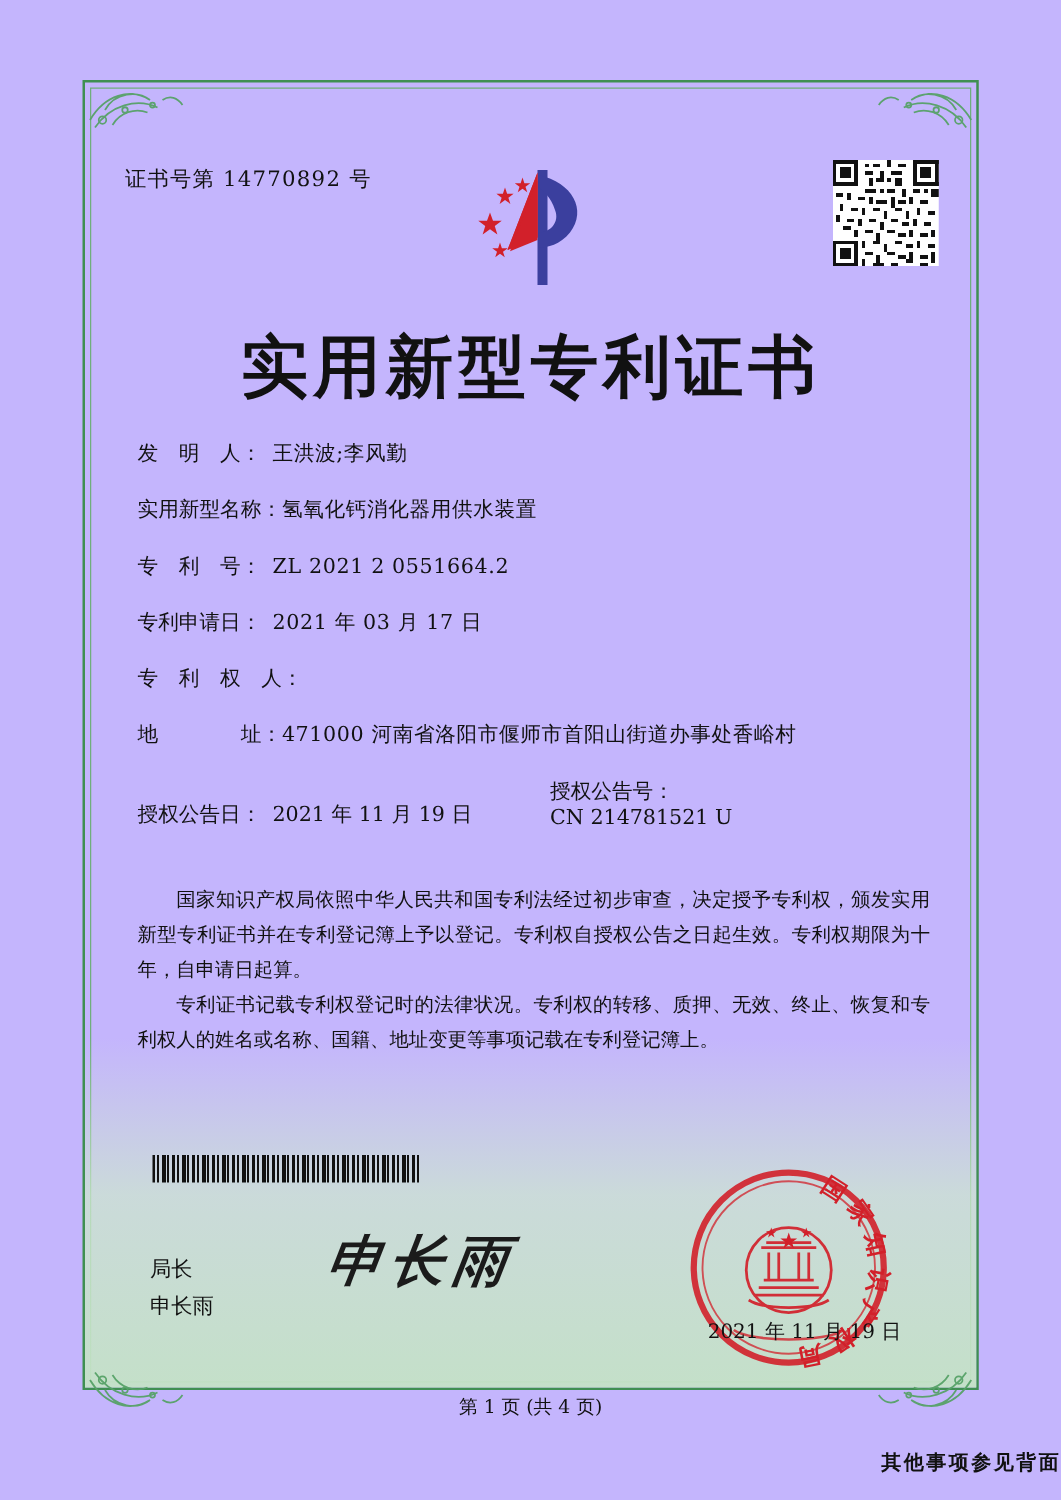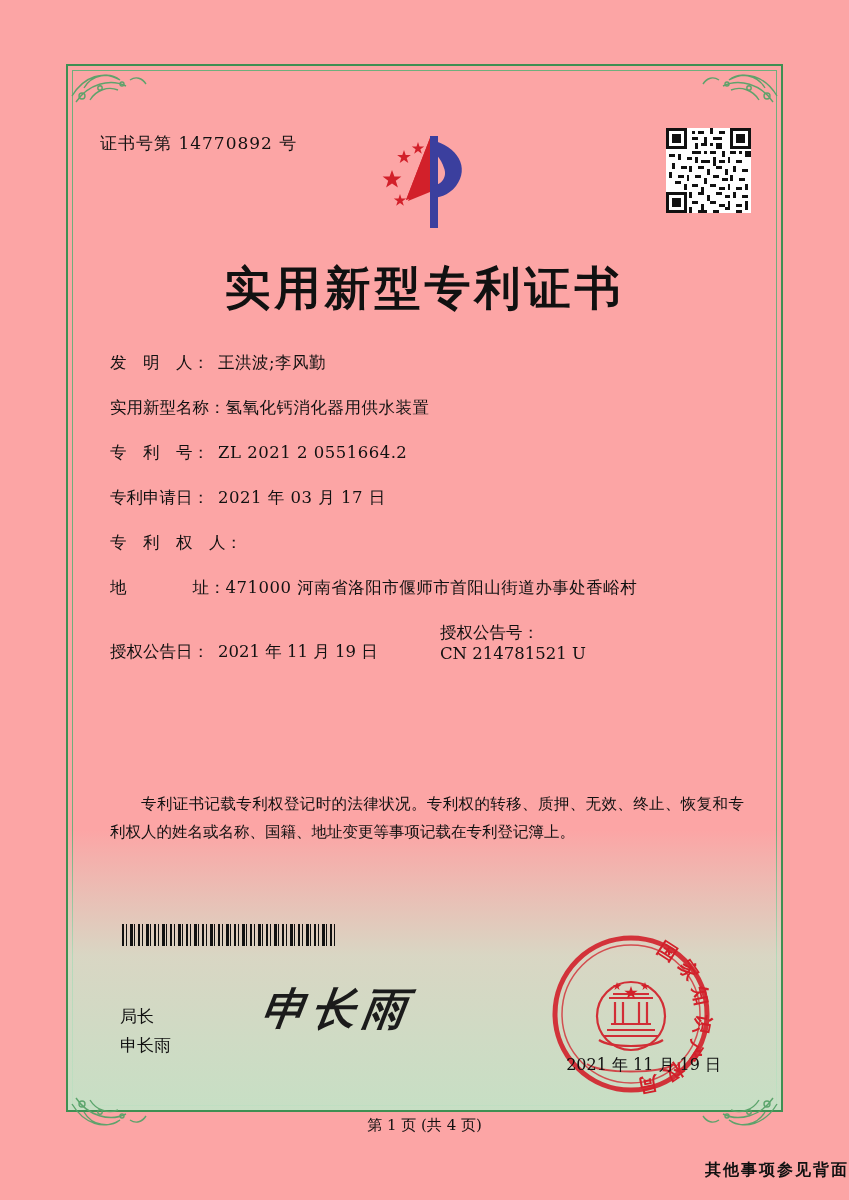--- a/index.html
+++ b/index.html
@@ -5,21 +5,21 @@
   html,body{margin:0;padding:0;}
   body{
     width:849px;height:1200px;
     background:#ffffff;
     font-family:"DejaVu Sans","Liberation Sans",sans-serif;
     overflow:hidden;
   }
   .page{
     position:relative;
     width:849px;height:1200px;
-    background:#fca5a5;
+    background:#c4b5fd;
   }
 
   
   .frame{
     position:absolute;
     left:66px;top:64px;
     width:717px;height:1048px;
     border:2px solid #3f8f52;
     box-sizing:border-box;
   }
@@ -73,21 +73,21 @@
     width:85px;height:85px;
   }
 
   
   .title{
     position:absolute;
     top:258px;left:0;right:0;
     text-align:center;
     font-family:"DejaVu Sans","Liberation Sans",sans-serif;
     font-weight:bold;
-    font-size:46px;
+    font-size:54px;
     letter-spacing:4px;
     color:#111;
   }
 
   
   .fields{
     position:absolute;
     left:110px;top:352px;
     width:640px;
     font-family:"DejaVu Serif","Liberation Serif",serif;
@@ -412,20 +412,21 @@
         <span class="val">2021 年 11 月 19 日</span>
       </span>
       <span class="c2">
         <span class="lbl2">授权公告号：</span>
         <span class="val">CN 214781521 U</span>
       </span>
     </div>
 
   </div>
 
+  <div class="para para-1">国家知识产权局依照中华人民共和国专利法经过初步审查，决定授予专利权，颁发实用新型专利证书并在专利登记簿上予以登记。专利权自授权公告之日起生效。专利权期限为十年，自申请日起算。</div>
   <div class="para para-2">专利证书记载专利权登记时的法律状况。专利权的转移、质押、无效、终止、恢复和专利权人的姓名或名称、国籍、地址变更等事项记载在专利登记簿上。</div>
 
   <div class="barcode"></div>
 
   <div class="sig-labels">
     <div>局长</div>
     <div>申长雨</div>
   </div>
   <div class="sig-script">申长雨</div>
 

